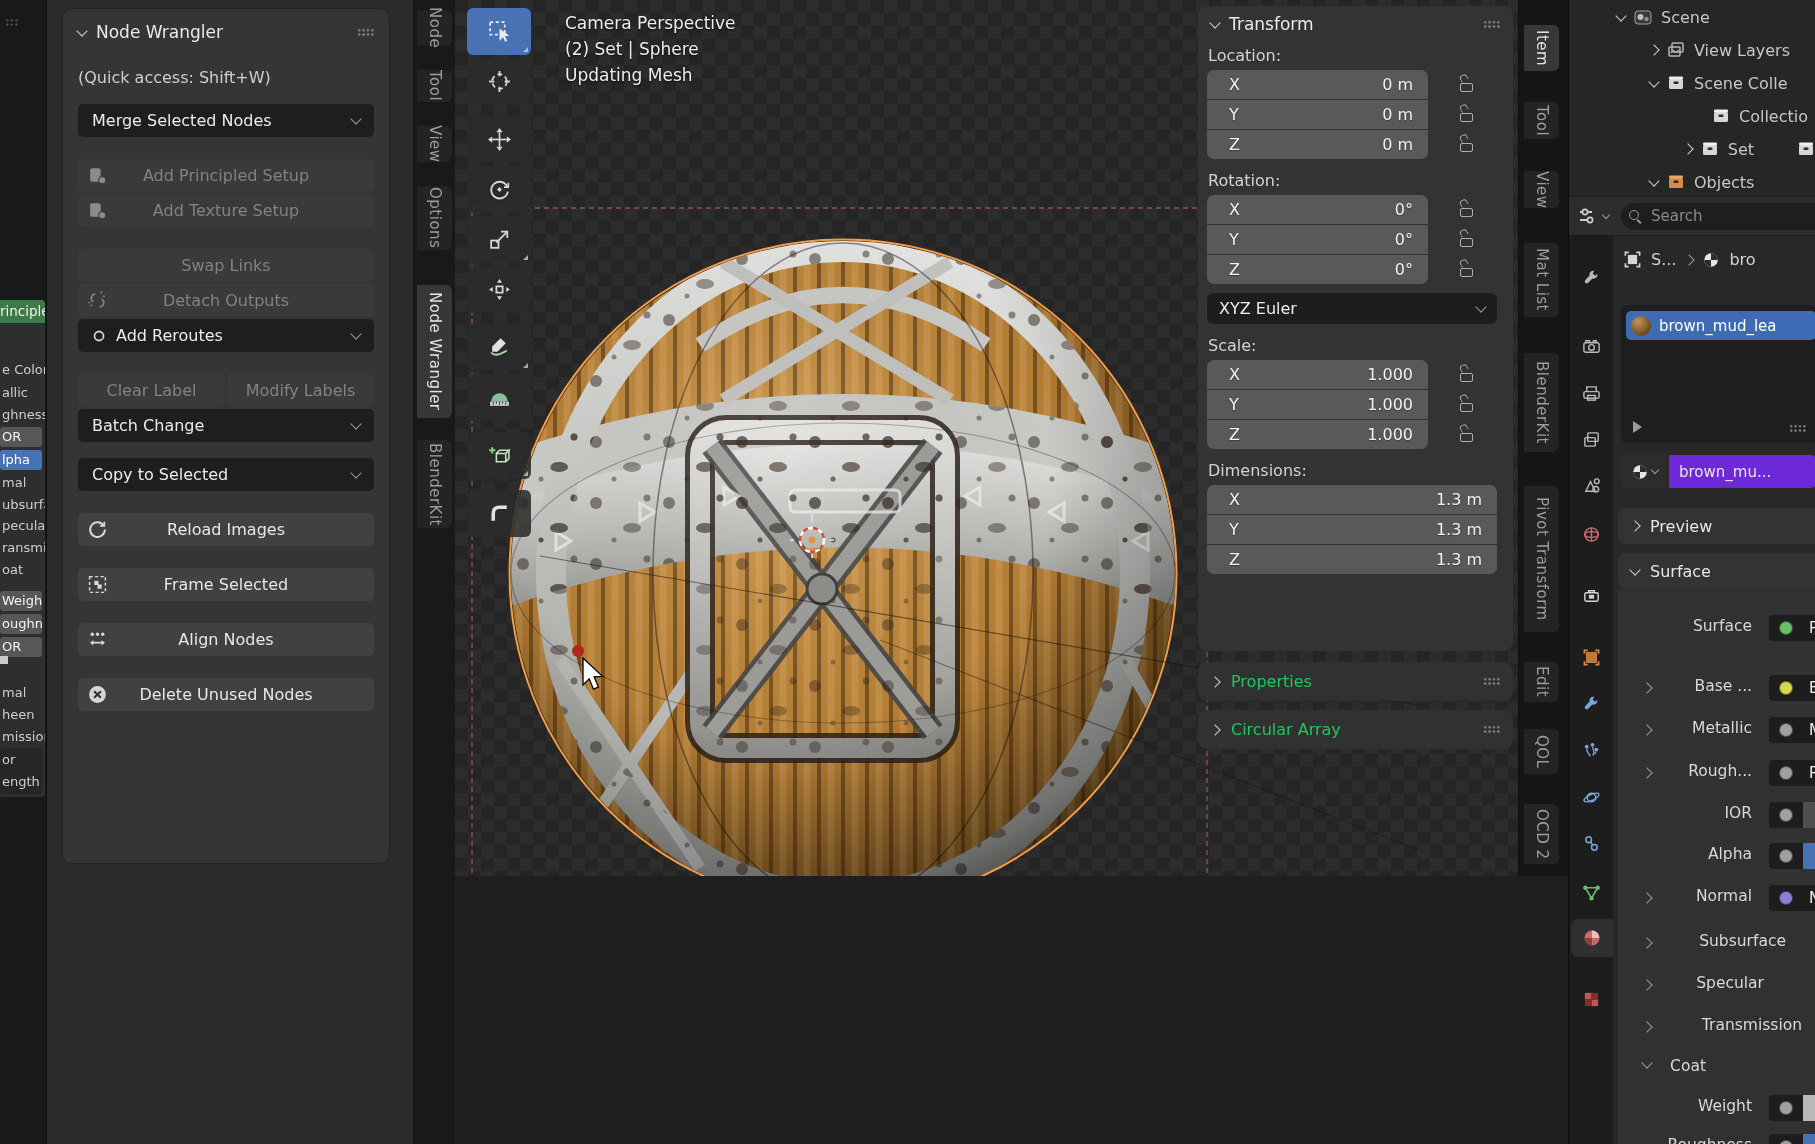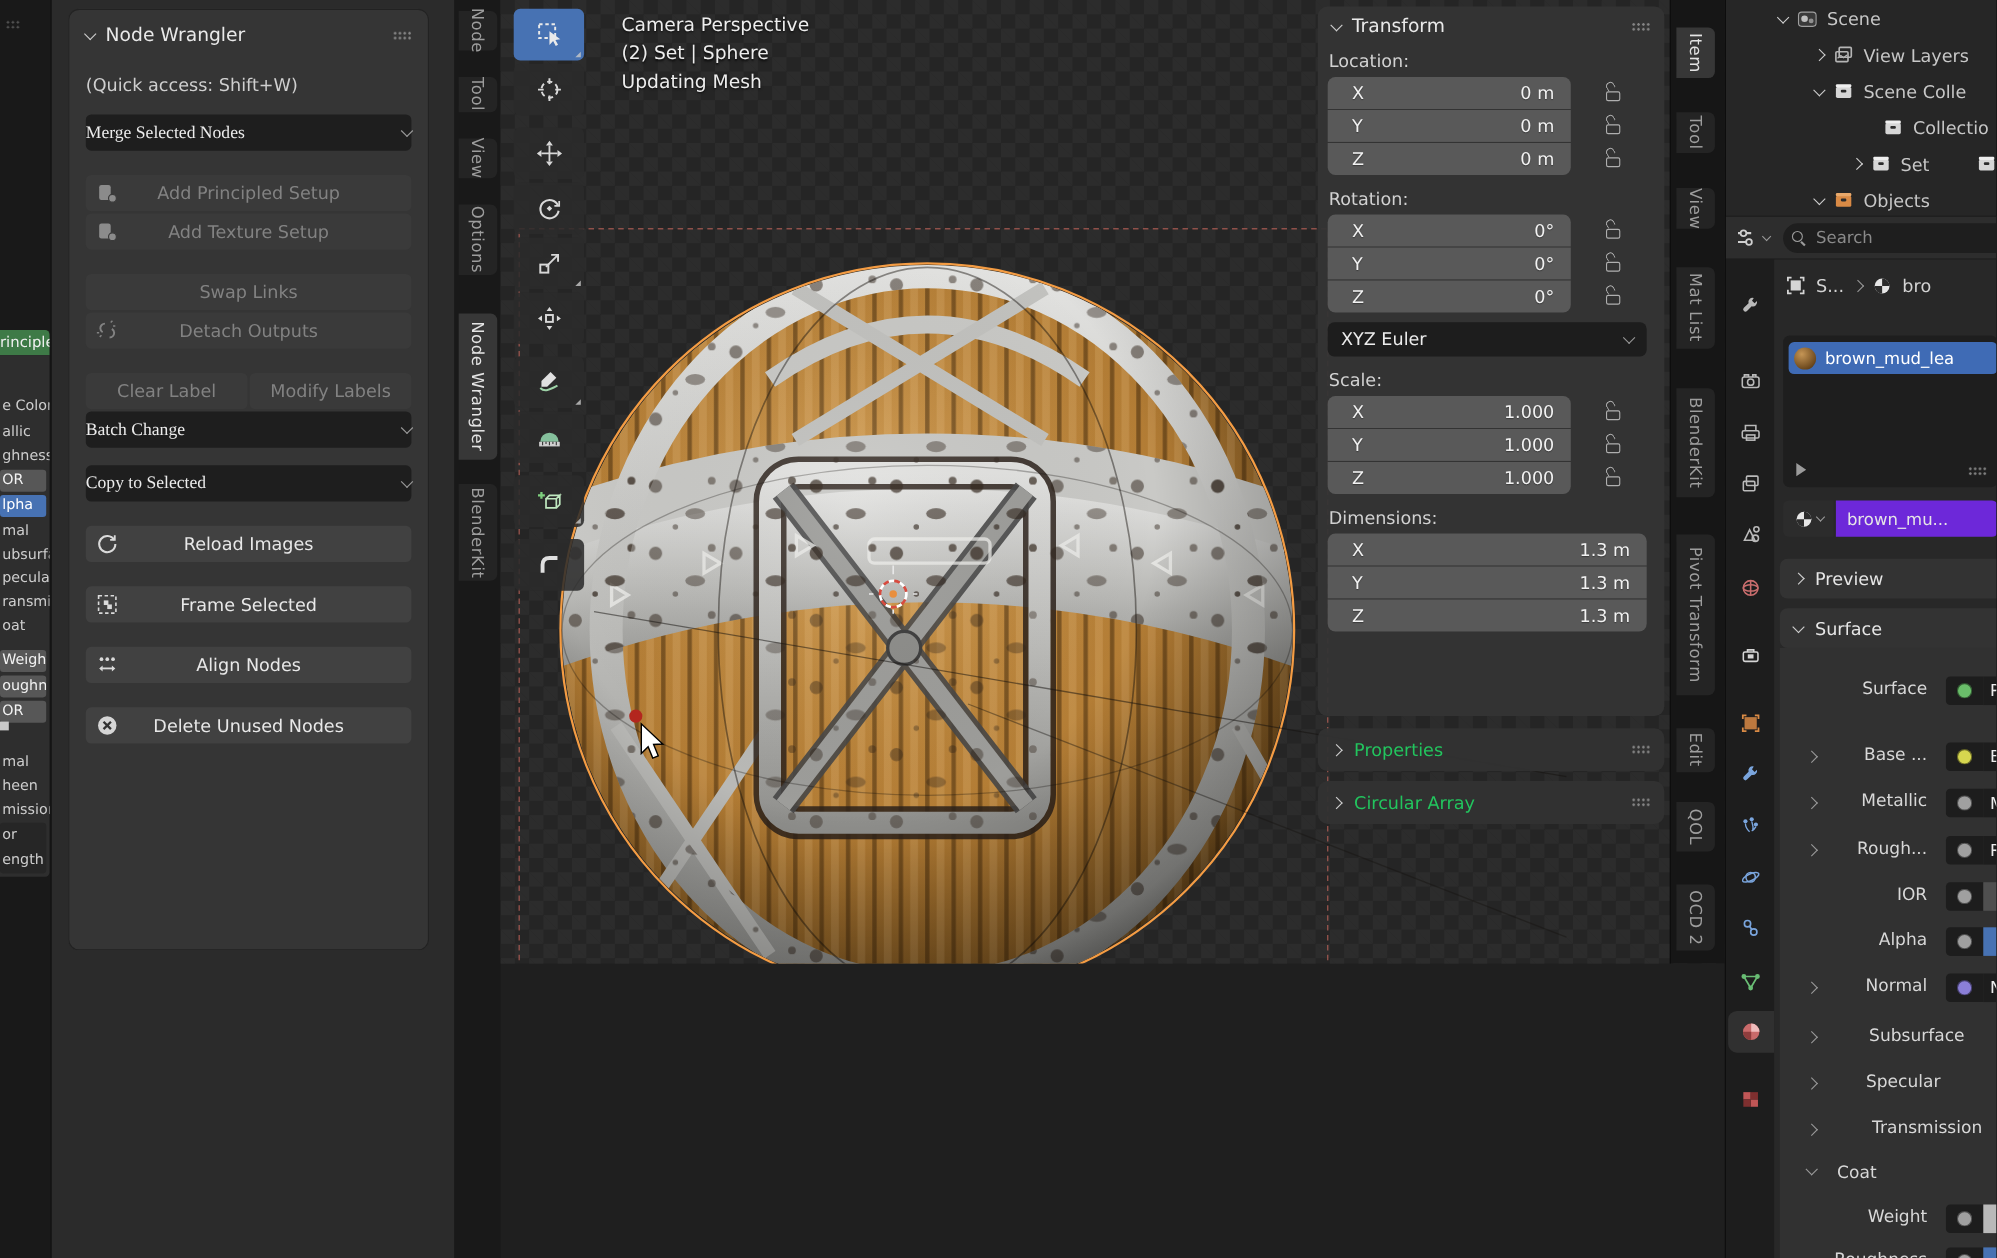--- a/index.html
+++ b/index.html
@@ -20,21 +20,21 @@
   .nwp{position:absolute;left:15px;top:8px;width:328px;height:856px;background:#353535;border-radius:10px;padding:14px 16px;box-sizing:border-box;box-shadow:0 0 0 1px #222 inset;}
   .nwhead{display:flex;align-items:center;gap:10px;color:#e9e9e9;font-size:17px;}
   .grip{width:17px;height:9px;background-image:radial-gradient(circle,#9a9a9a 1.1px,transparent 1.3px);background-size:4.4px 4.4px;opacity:.8;}
   .sp{flex:1;}
   .chv{display:inline-block;width:7px;height:7px;border-right:1.7px solid #cfcfcf;border-bottom:1.7px solid #cfcfcf;flex:0 0 auto;}
   .chv.down{transform:rotate(45deg);margin-top:-3px;}
   .chv.right{transform:rotate(-45deg);}
   .chv.dim{border-color:#9a9a9a;}
   .quick{margin-top:26px;color:#cfcfcf;font-size:16px;}
   .dd,.btn{position:relative;height:33px;border-radius:5px;display:flex;align-items:center;font-size:16px;box-sizing:border-box;}
-  .dd{background:#1e1e1e;color:#ececec;padding:0 0;font-family:Liberation Serif, serif;}
+  .dd{background:#1e1e1e;color:#ececec;padding:0 14px;}
   .dd .chv{margin-left:auto;}
   .btn{background:#414141;color:#e8e8e8;justify-content:center;}
   .btn.dis{background:#3a3a3a;color:#828282;}
   .grp{display:flex;flex-direction:column;gap:2px;}
   .row2{display:flex;gap:2px;}
   .row2 .btn{flex:1;}
   .bic{position:absolute;left:9px;top:6px;width:21px;height:21px;}
   .mt-lg{margin-top:22px;}.mt-md{margin-top:16px;}
   
   .ltabs{left:413px;top:0;width:42px;height:1144px;background:#191919;}
@@ -173,20 +173,27 @@
           <span>Swap Links</span>
         </div>
         <div class="btn dis">
           <svg class="bic" viewBox="0 0 20 20" fill="none" stroke="#828282" stroke-width="1.7">
               <path d="M8 4a4 4 0 0 0-4 4c0 1.6.9 2.8 2 3.5"></path>
               <path d="M12 16a4 4 0 0 0 4-4c0-1.6-.9-2.8-2-3.5"></path>
               <path d="M13 3l1.5-1.5M15 6h2M5 14l-1.5 1.5M3 12H1" stroke-width="1.3"></path>
             </svg>
           <span>Detach Outputs</span>
         </div>
+        <div class="dd">
+          <svg width="14" height="14" viewBox="0 0 14 14" style="margin-right:10px">
+              <circle cx="7" cy="7" r="4.5" fill="none" stroke="#cfcfcf" stroke-width="1.8"></circle>
+            </svg>
+          <span>Add Reroutes</span>
+            <span class="chv down dim"></span>
+        </div>
       </div>
 
 
       <div class="grp mt-lg">
         <div class="row2">
           <div class="btn dis">
               <span>Clear Label</span>
             </div>
           <div class="btn dis">
               <span>Modify Labels</span>

